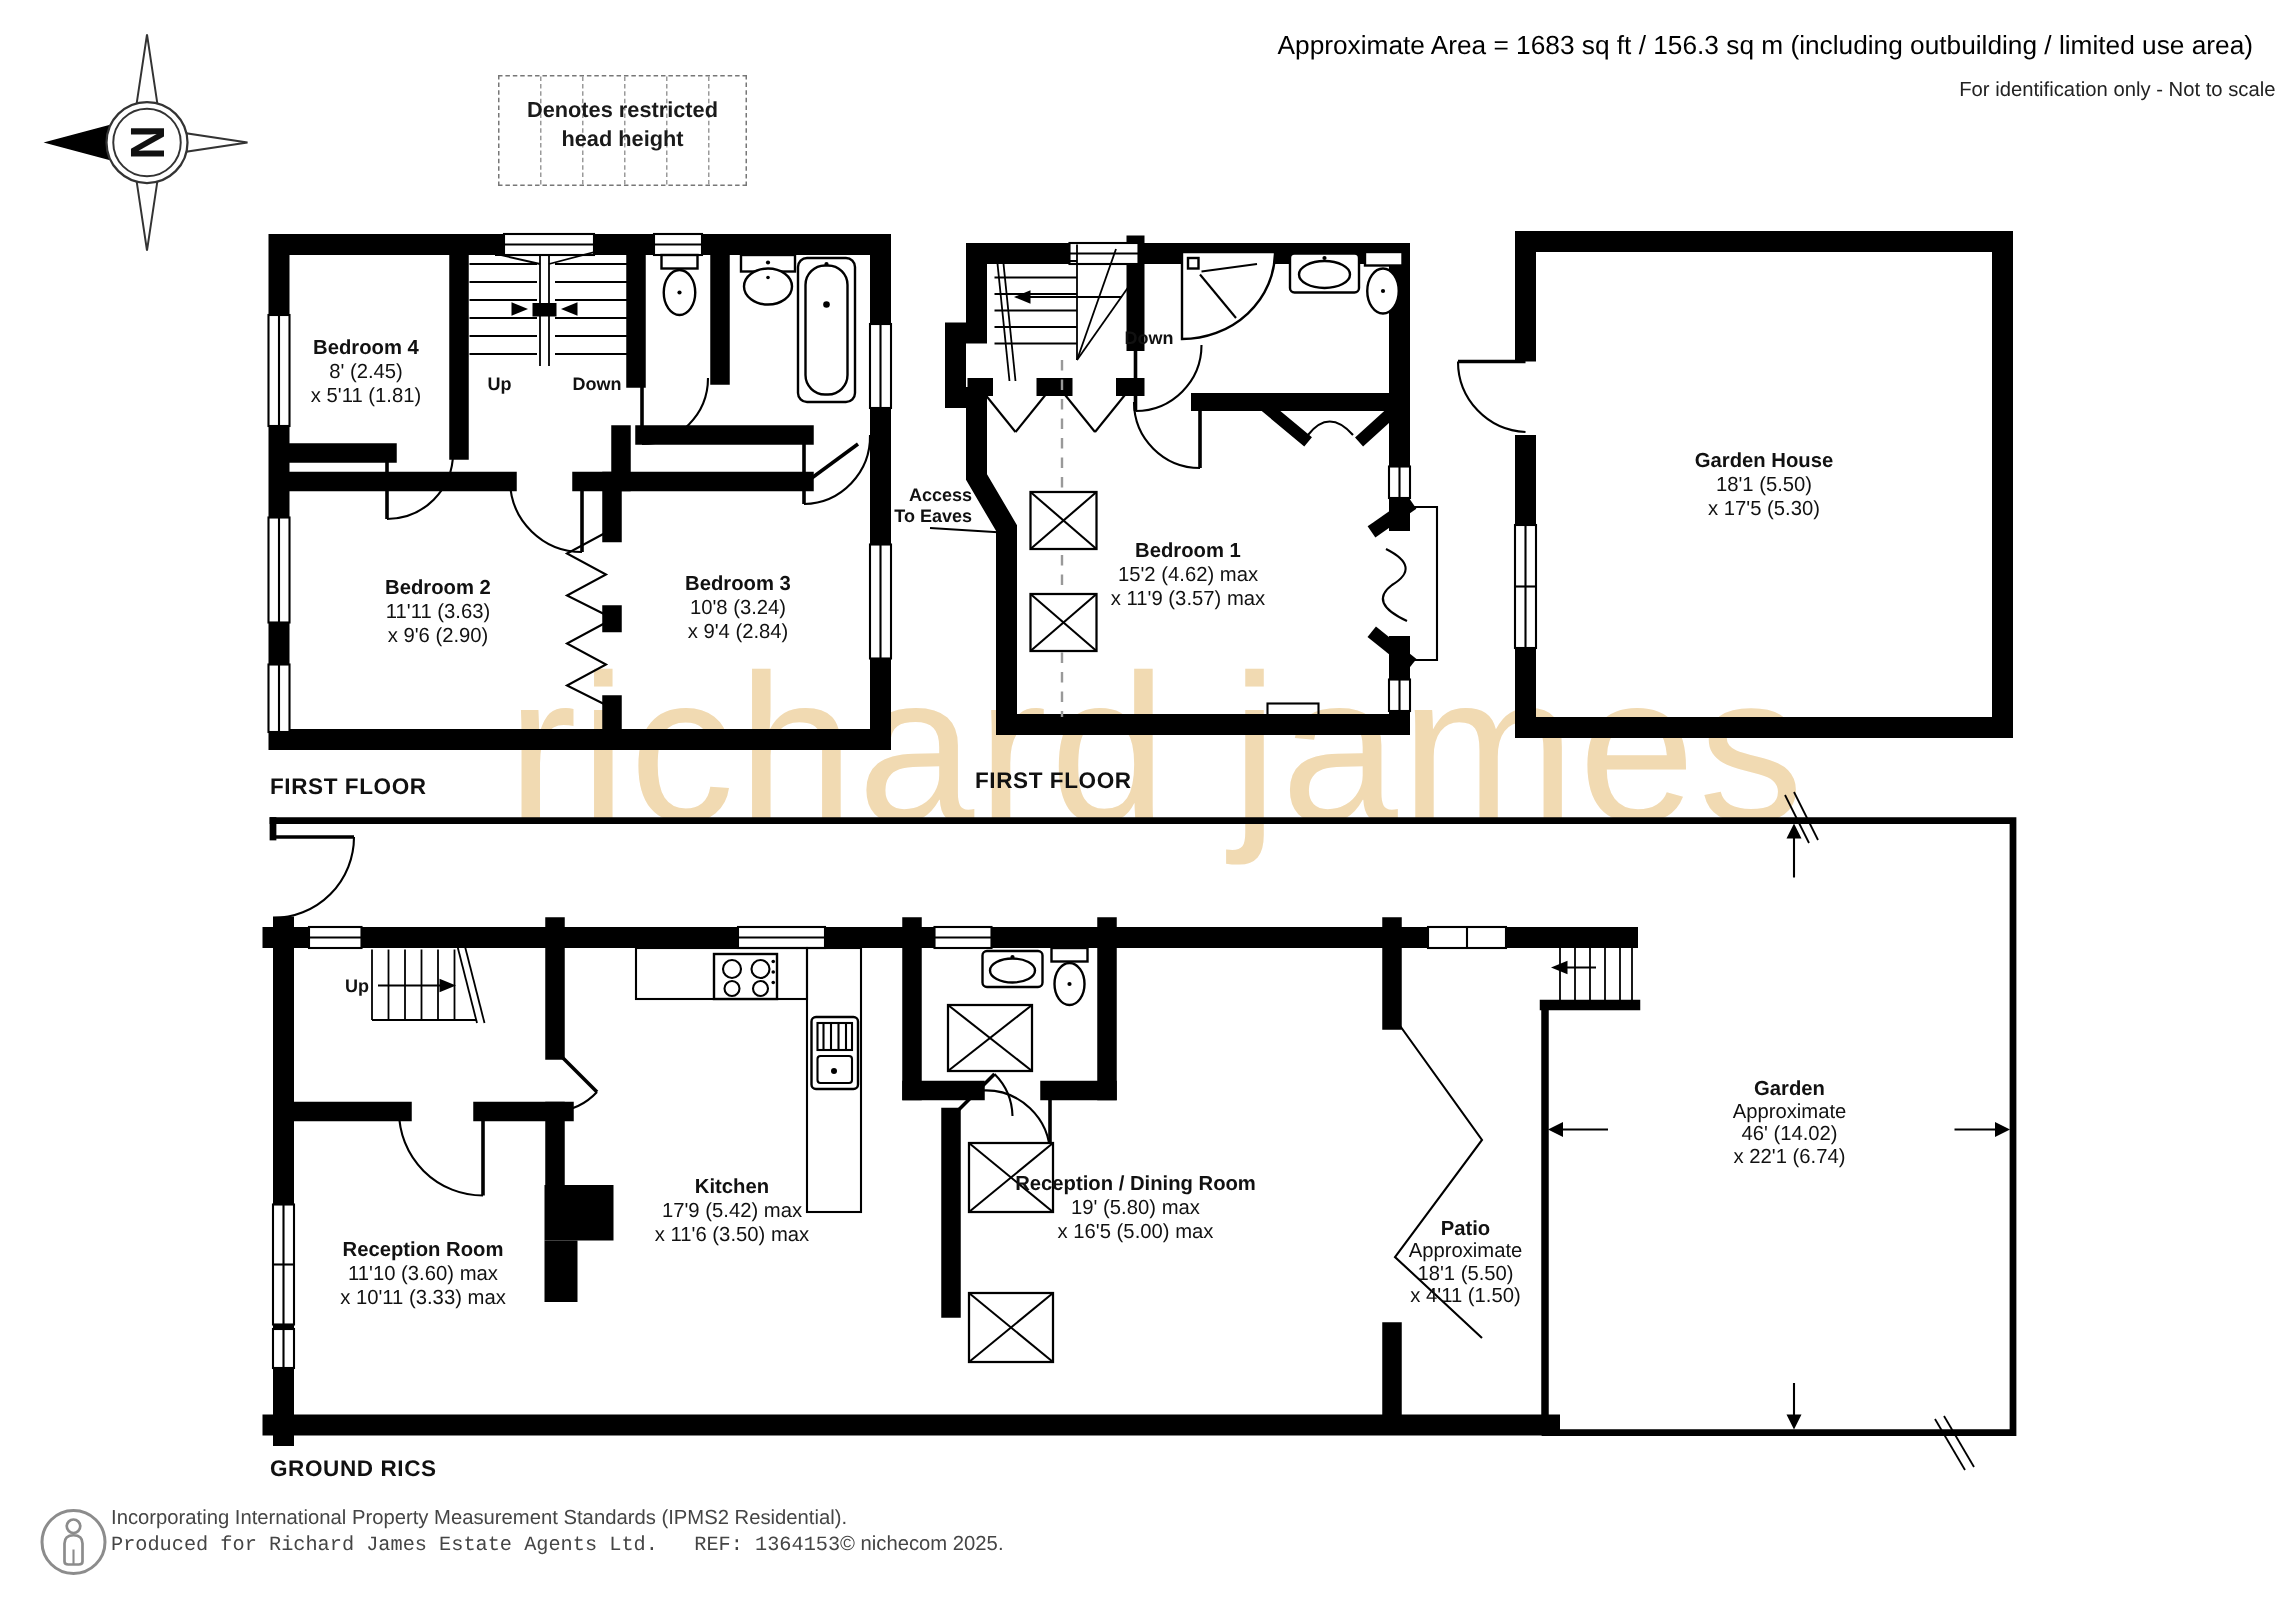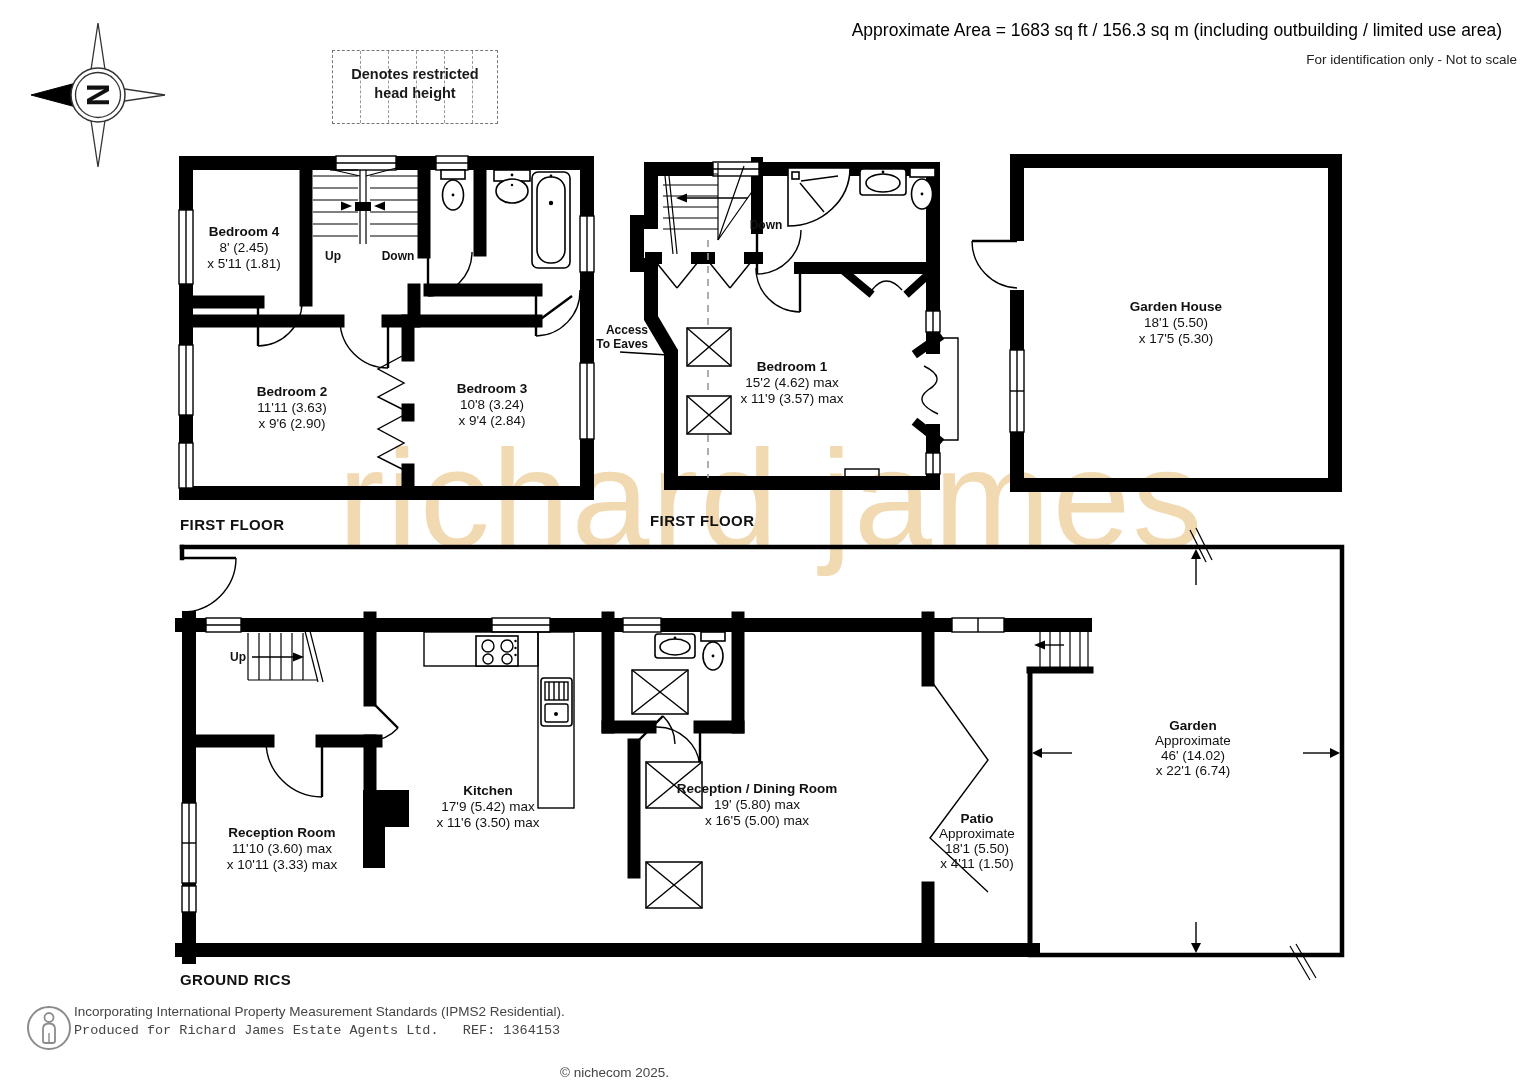--- a/index.html
+++ b/index.html
@@ -31,21 +31,21 @@
   .fix{fill:#fff;stroke:#000;stroke-width:1.6;}
   .arc{stroke:#000;stroke-width:1.4;fill:none;}
   .leaf{stroke:#000;stroke-width:2.4;fill:none;}
   .tread{stroke:#000;stroke-width:1.2;fill:none;}
   .dashln{stroke:#999;stroke-width:1.6;fill:none;stroke-dasharray:7 6;}
   .xbox{fill:#fff;stroke:#000;stroke-width:1.5;}
   .ah{fill:#000;stroke:none;}
   
   #footer-text{position:absolute;left:74px;top:1003px;font-size:13.5px;line-height:18.5px;color:#454545;}
   #footer-text .pre{white-space:pre;font-family:Liberation Mono, monospace;}
-  #copyright{position:absolute;left:560px;top:1021px;font-size:13.5px;color:#454545;margin-top:44px;}
+  #copyright{position:absolute;left:560px;top:1021px;font-size:13.5px;color:#454545;}
 </style>
 </head>
 <body>
 
 <div id="canvas">
 
   <div id="area-line">Approximate Area = 1683 sq ft / 156.3 sq m (including outbuilding / limited use area)</div>
   <div id="disclaimer-line">For identification only - Not to scale</div>
 
   <svg class="plan" style="left:28px;top:20px" width="140" height="150" viewBox="0 0 140 150">

